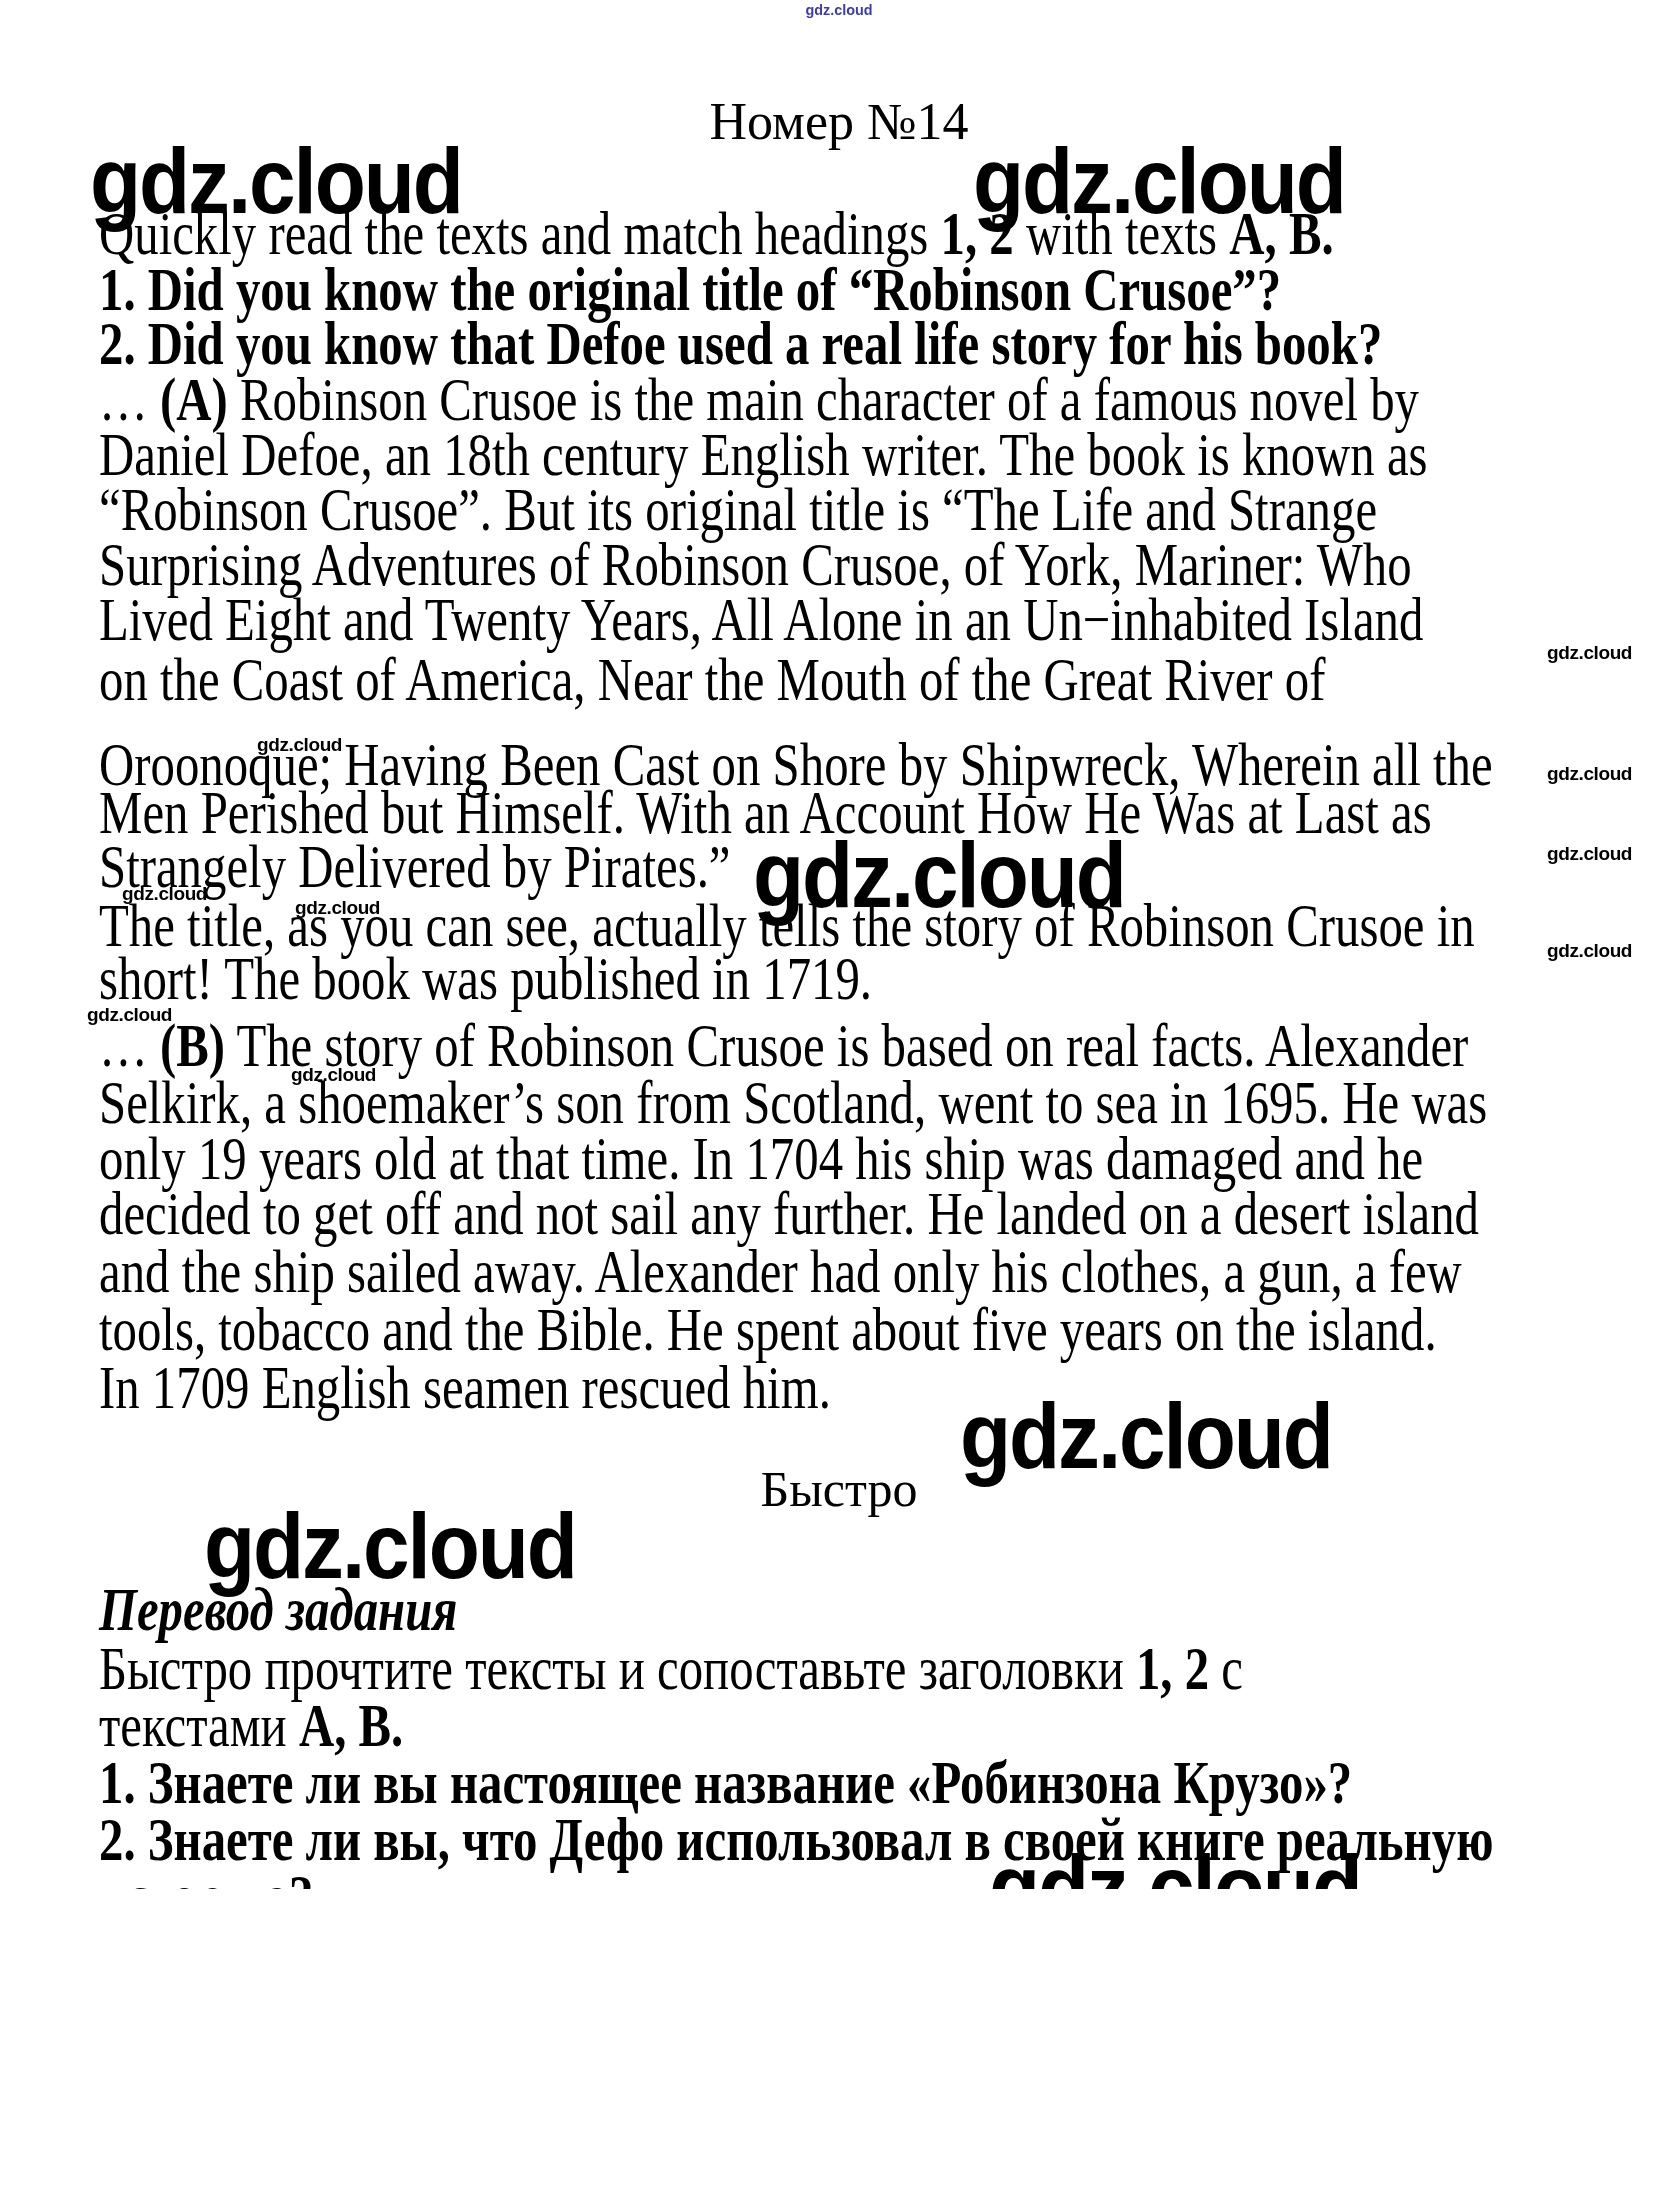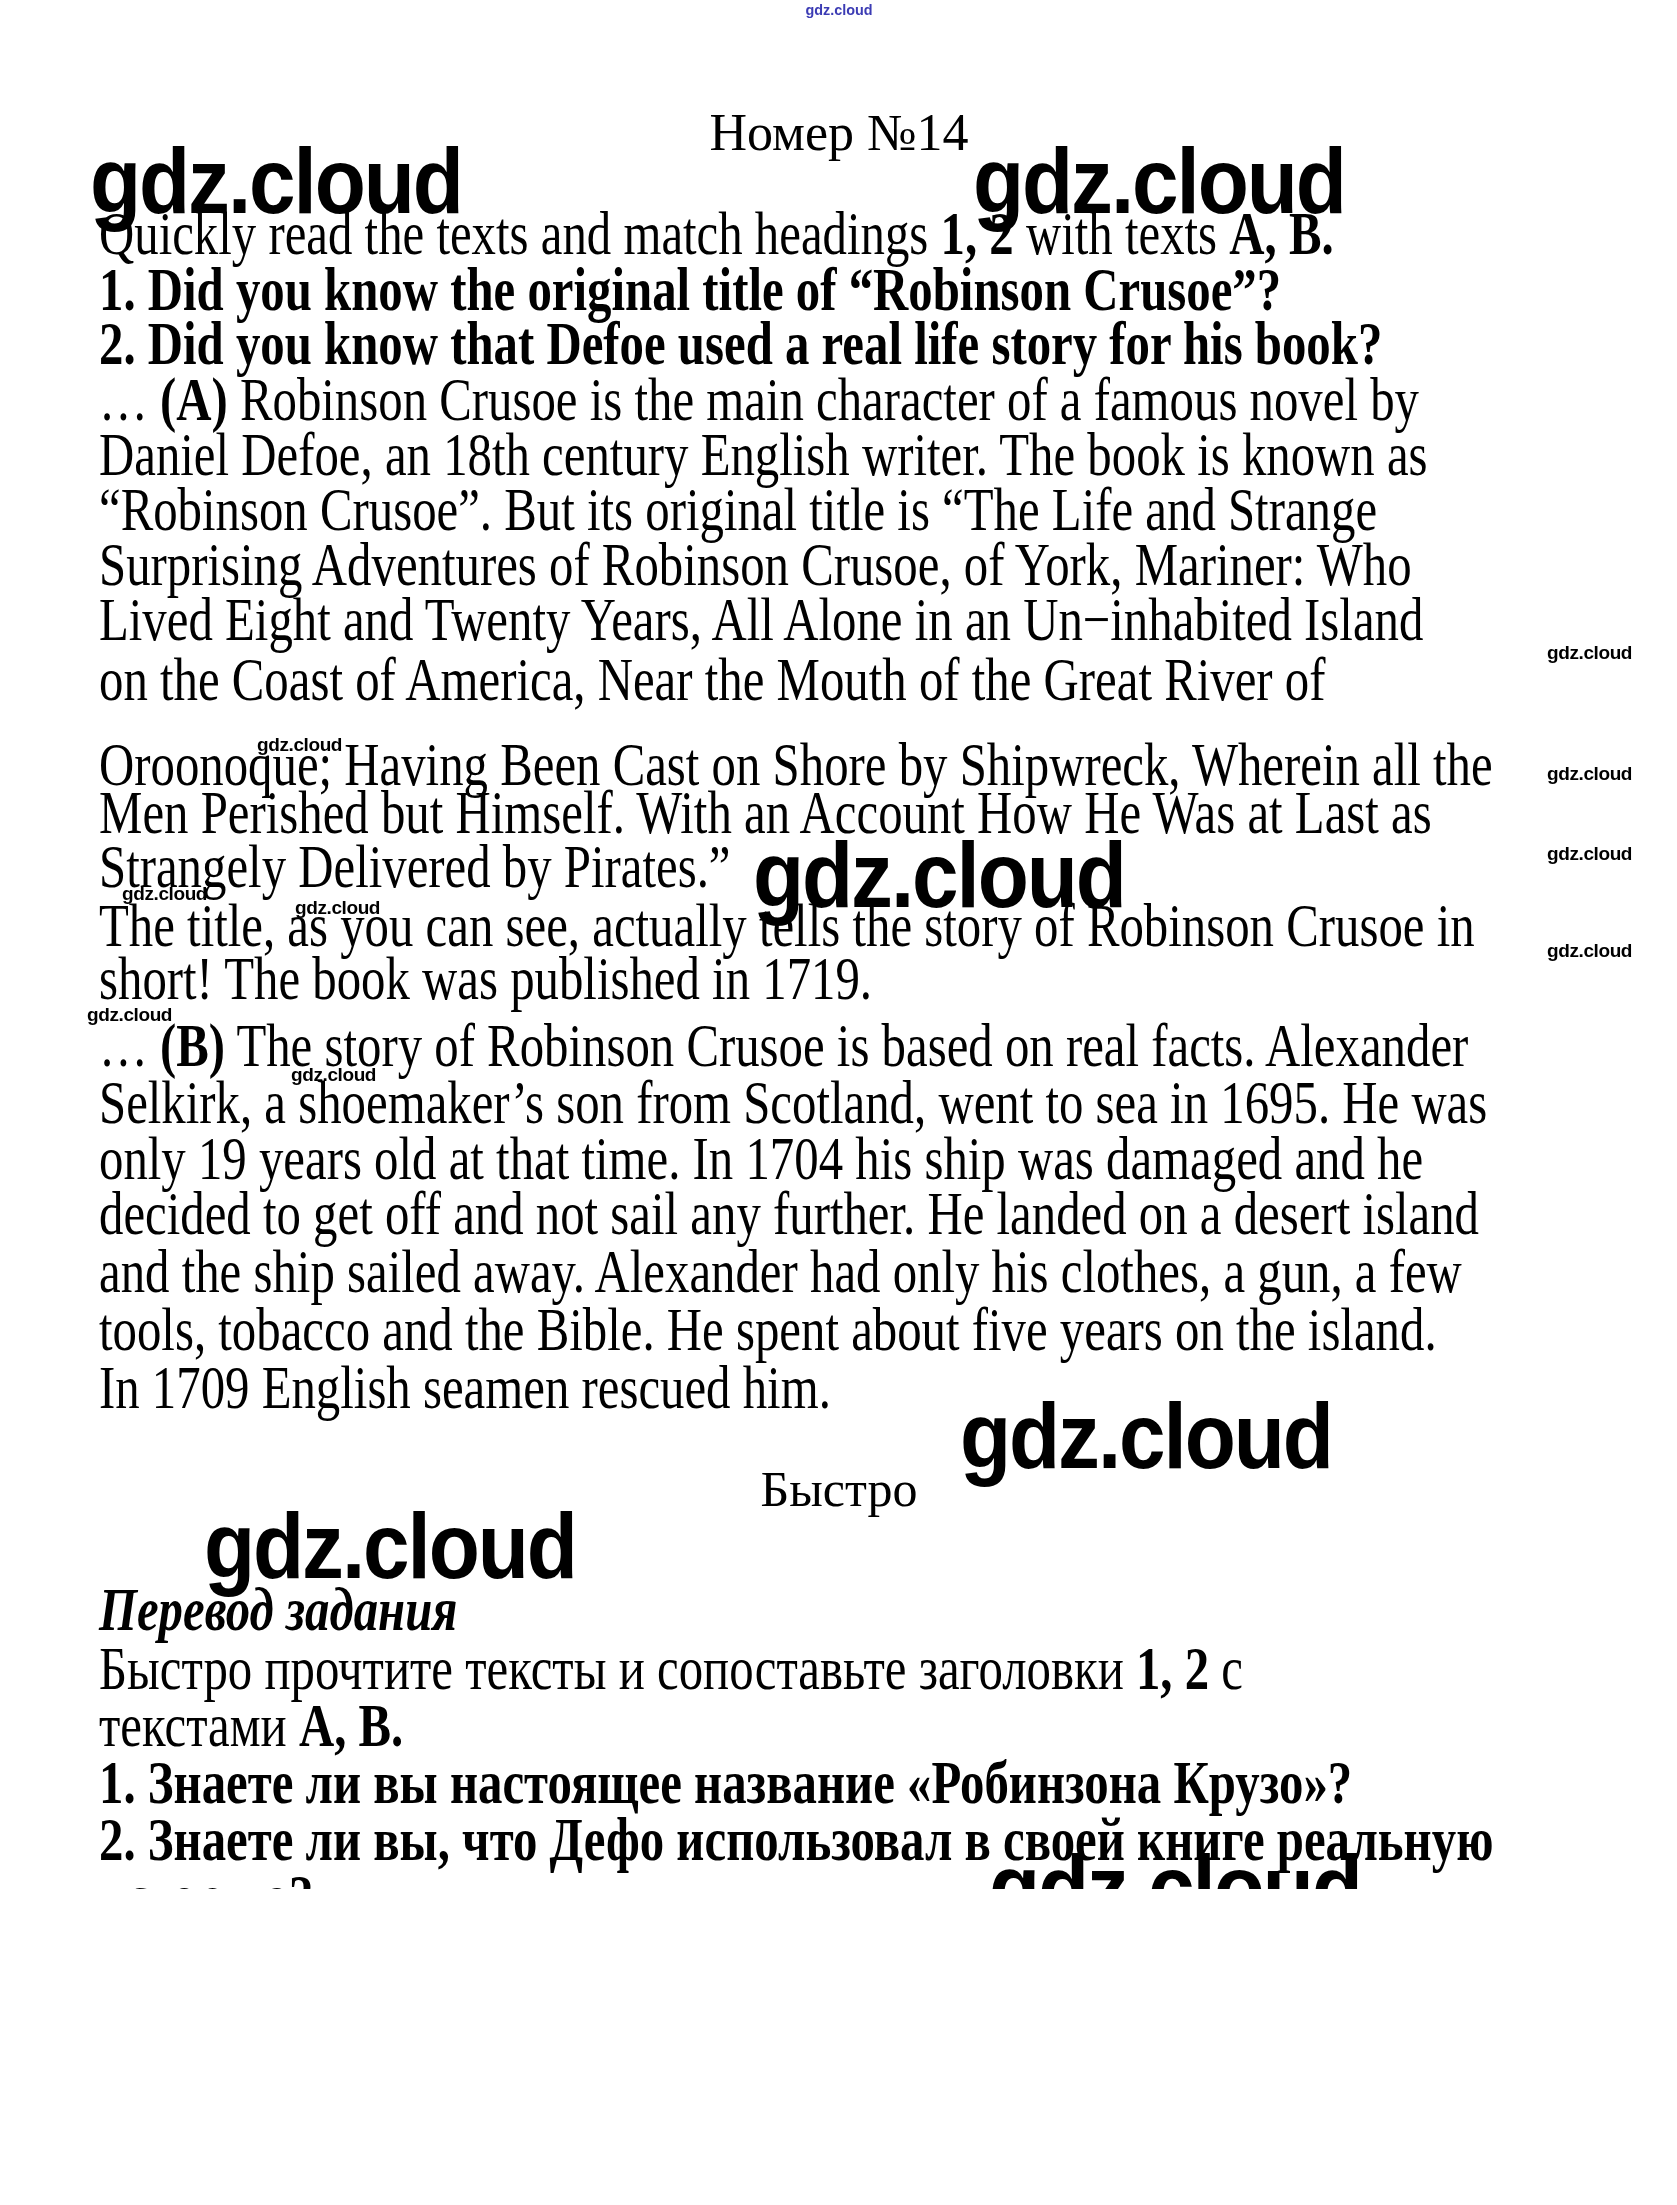--- a/index.html
+++ b/index.html
@@ -27,21 +27,21 @@
     width: 1678px;
     text-align: center;
     font-family: "Liberation Sans", sans-serif;
     font-weight: 700;
     font-size: 14.4px;
     color: #3c3cb4;
     letter-spacing: 0px;
   }
   .doc-title {
     position: absolute;
-    top: 107px;
+    top: 96px;
     left: 0;
     width: 1678px;
     text-align: center;
     margin: 0;
     font-size: 52px;
     font-weight: 400;
     line-height: 1;
     white-space: nowrap;
   }
   .solution-title {

